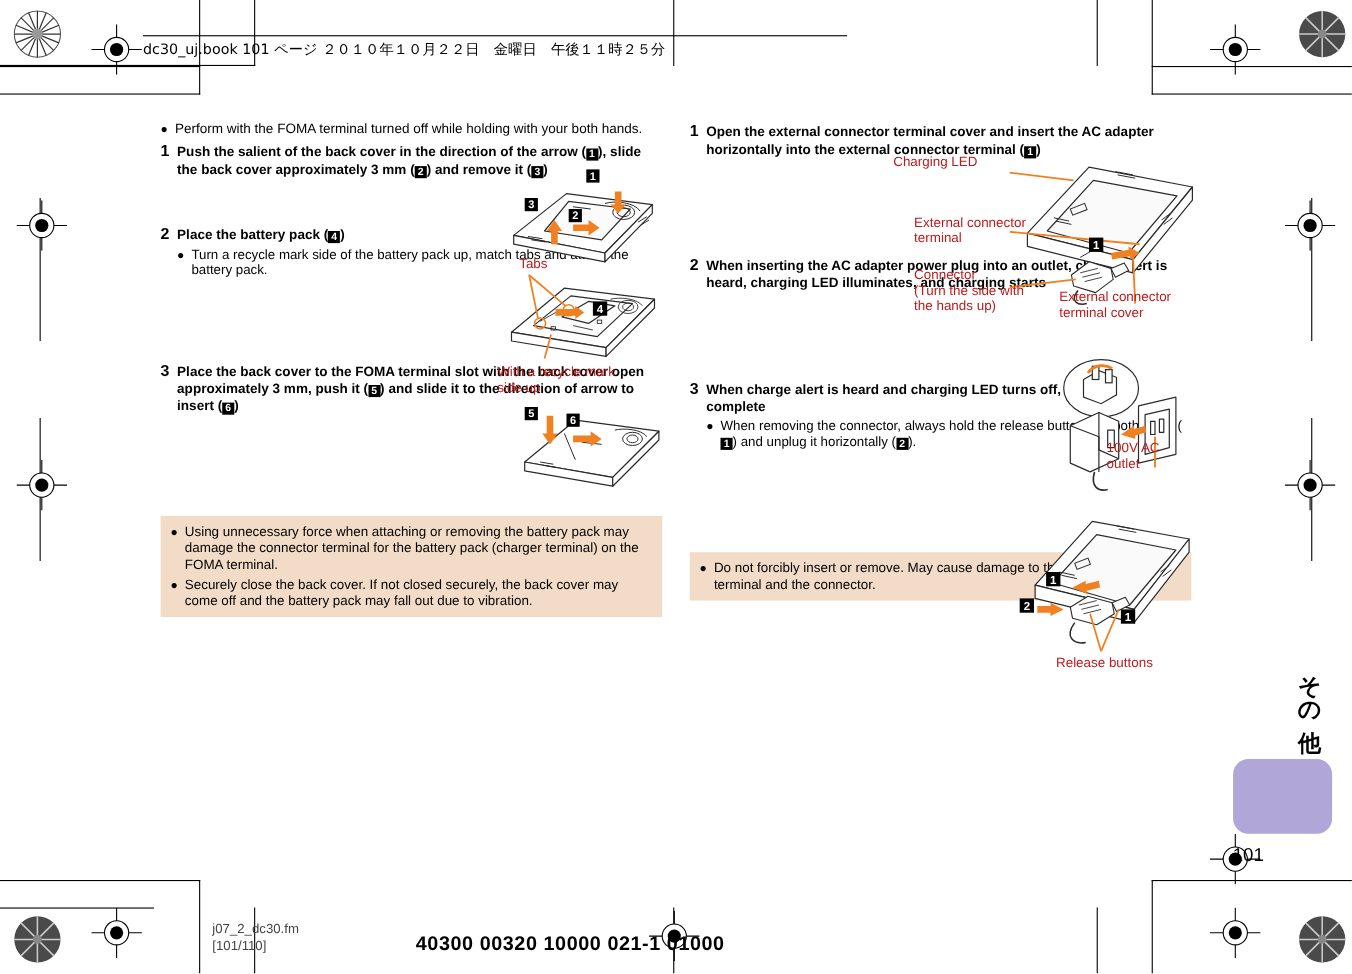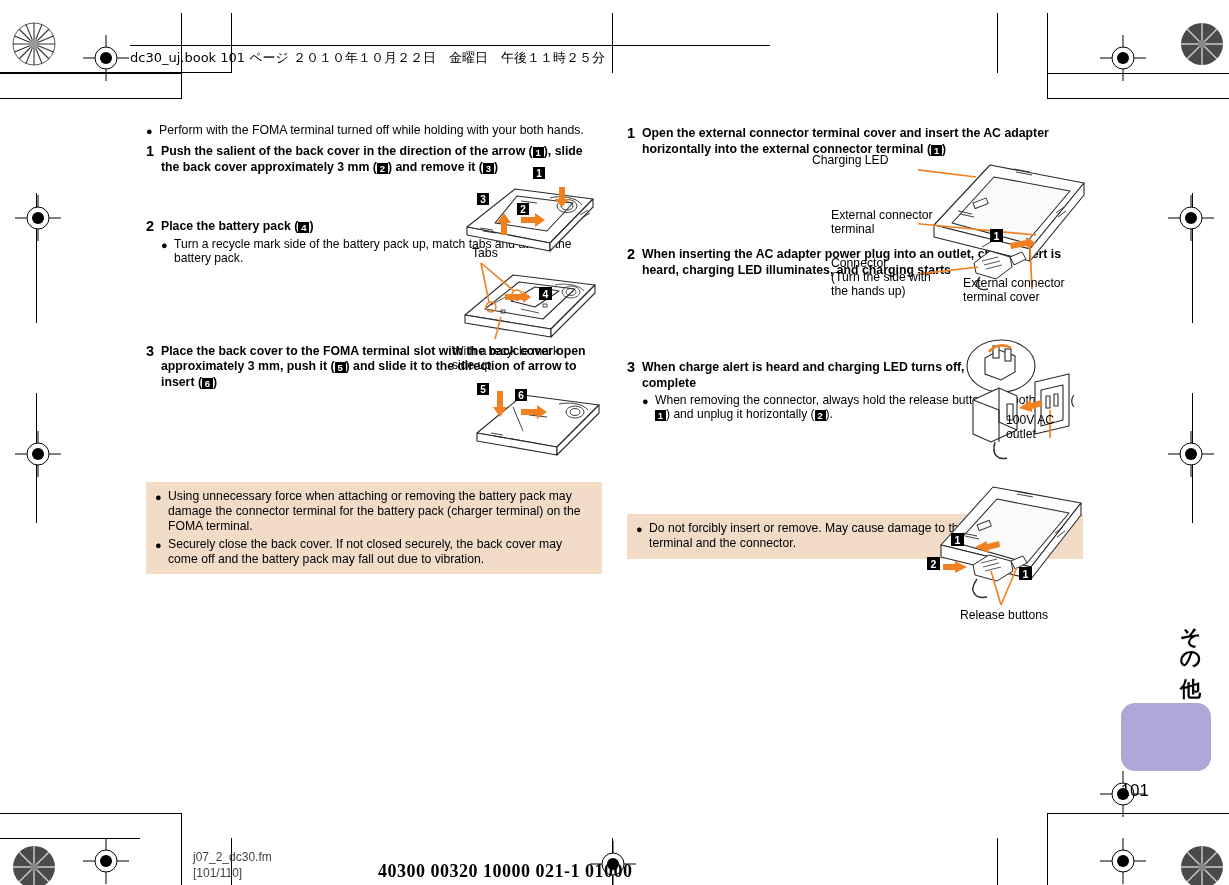--- a/index.html
+++ b/index.html
@@ -2,21 +2,21 @@
 <html><head>
 <meta charset="utf-8">
 <style>
   html,body{margin:0;padding:0;}
   body{
     width:1229px;height:885px;position:relative;overflow:hidden;
     background:#ffffff;
     font-family:"Liberation Sans","DejaVu Sans",sans-serif;
     color:#000;
   }
-  .page{position:absolute;inset:0;margin-top:13px;}
+  .page{position:absolute;inset:0;}
 
   
   .mark-line{position:absolute;background:#000;}
   .reg{position:absolute;width:30px;height:30px;}
   .reg svg{display:block;}
   .starburst{position:absolute;width:44px;height:44px;border-radius:50%;overflow:hidden;}
   .starburst svg{display:block;}
 
   
   .bookhead{
@@ -69,21 +69,21 @@
     background:#f2dcc8;padding:7px 9px 8px 9px;
   }
   .note .bullet-row{margin-top:0;}
   .note .bullet-row + .bullet-row{margin-top:4px;}
   .note .bullet-text{font-size:12.2px;line-height:14.6px;}
 
   
   .fig{position:absolute;}
   .fig svg{display:block;}
   .calloutlbl{
-    position:absolute;font-size:12.2px;line-height:14.2px;color:#000000;
+    position:absolute;font-size:12.2px;line-height:14.2px;color:#b91c1c;
     white-space:pre-line;
   }
 
   
   .sidetab-text{
     position:absolute;right:24px;top:600px;width:30px;
     font-family:"DejaVu Sans",sans-serif;
     font-size:21px;font-weight:bold;line-height:25px;text-align:center;
   }
   .sidetab-box{
@@ -95,21 +95,21 @@
     font-size:17px;font-weight:normal;
   }
 
   
   .footer-file{
     position:absolute;left:193px;top:836px;font-size:12px;line-height:16px;color:#444;
   }
   .footer-code{
     position:absolute;left:378px;top:848px;
     font-size:18px;font-weight:bold;letter-spacing:.5px;
-    font-family:Liberation Serif, serif;
+    font-family:Liberation Sans, sans-serif;
   }
 </style>
 </head>
 <body>
 
 <div class="page">
 
   <div class="mark-line" style="left:0;top:60px;width:182px;height:1px;"></div>
   <div class="mark-line" style="left:0;top:85px;width:182px;height:1px;"></div>
   <div class="mark-line" style="left:181px;top:0;width:1px;height:86px;"></div>

